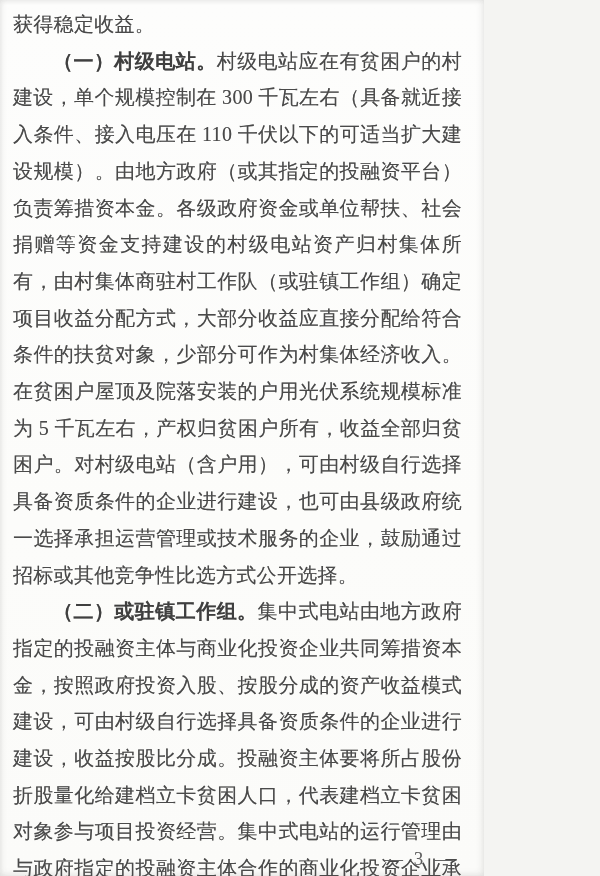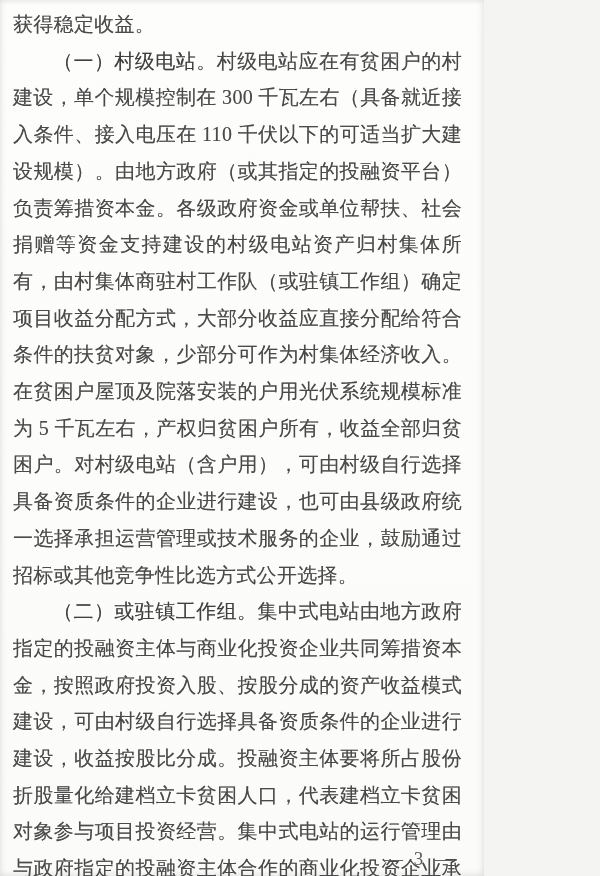--- a/index.html
+++ b/index.html
@@ -35,21 +35,21 @@
     text-justify: inter-ideograph;
     text-shadow: 0 0 0.6px rgba(90,90,90,0.55);
   }
   .para {
     margin: 0;
   }
   .para.indent {
     text-indent: 2em;
   }
   .para .lead {
-    font-weight: normal;
+    font-weight: bold;
     color: #3f3f3f;
   }
   .section-heading {
     margin: 0;
     text-indent: 2em;
     font-family: Liberation Sans, sans-serif;
     font-size: 14px;
     line-height: 37.5px;
     font-weight: bold;
     letter-spacing: 1px;

